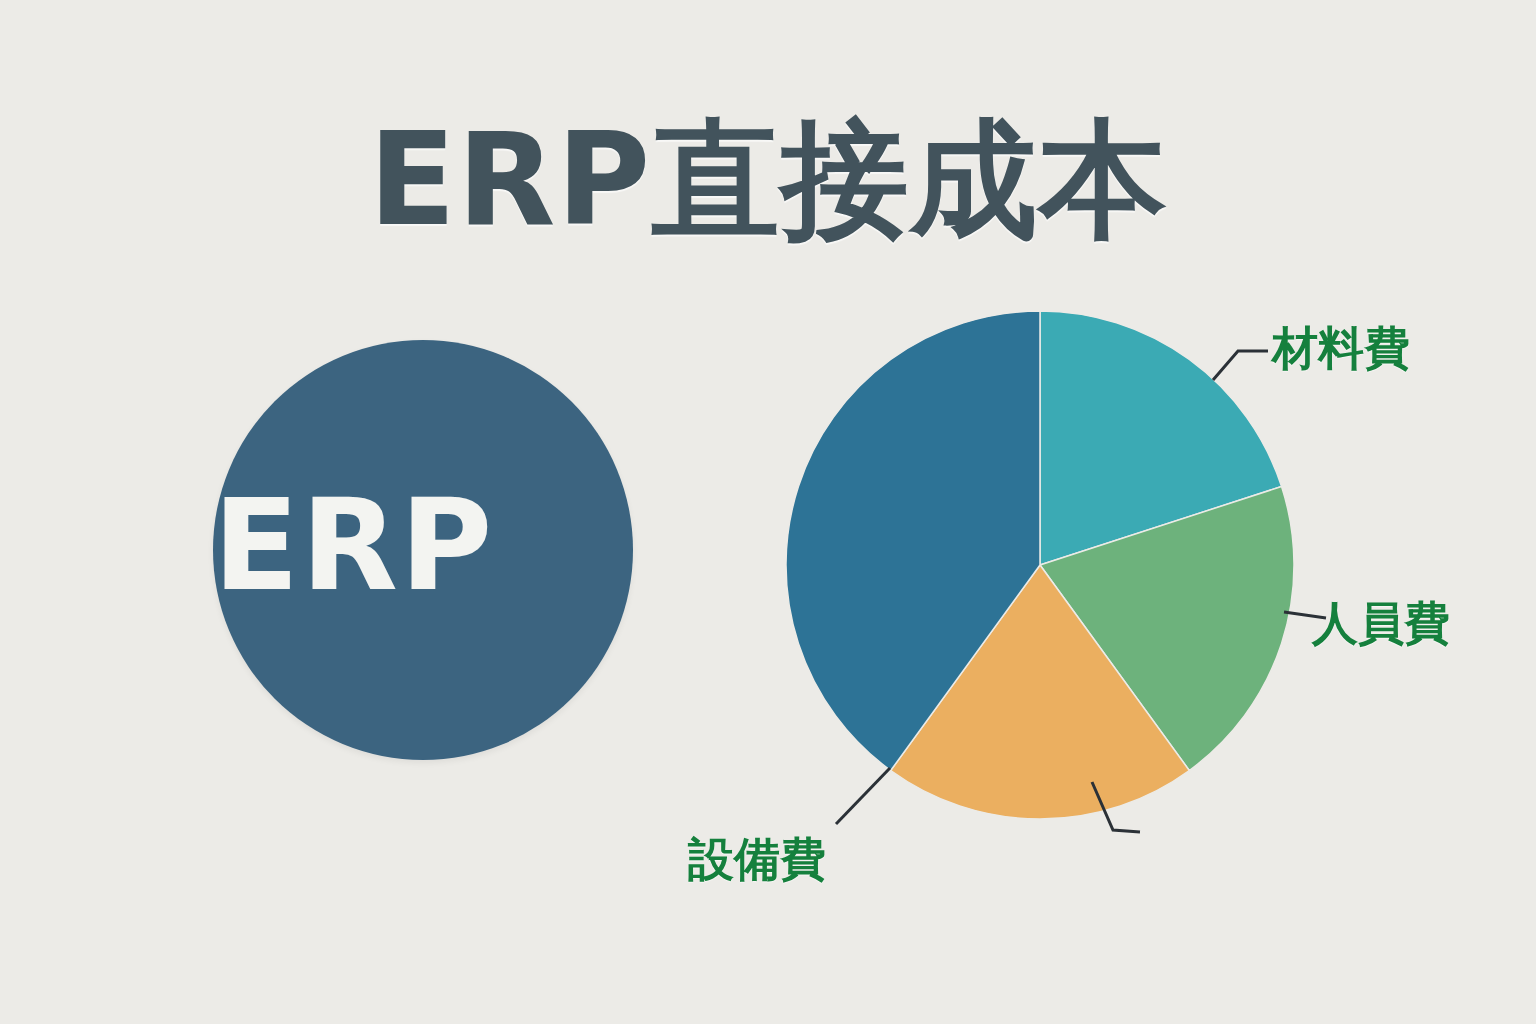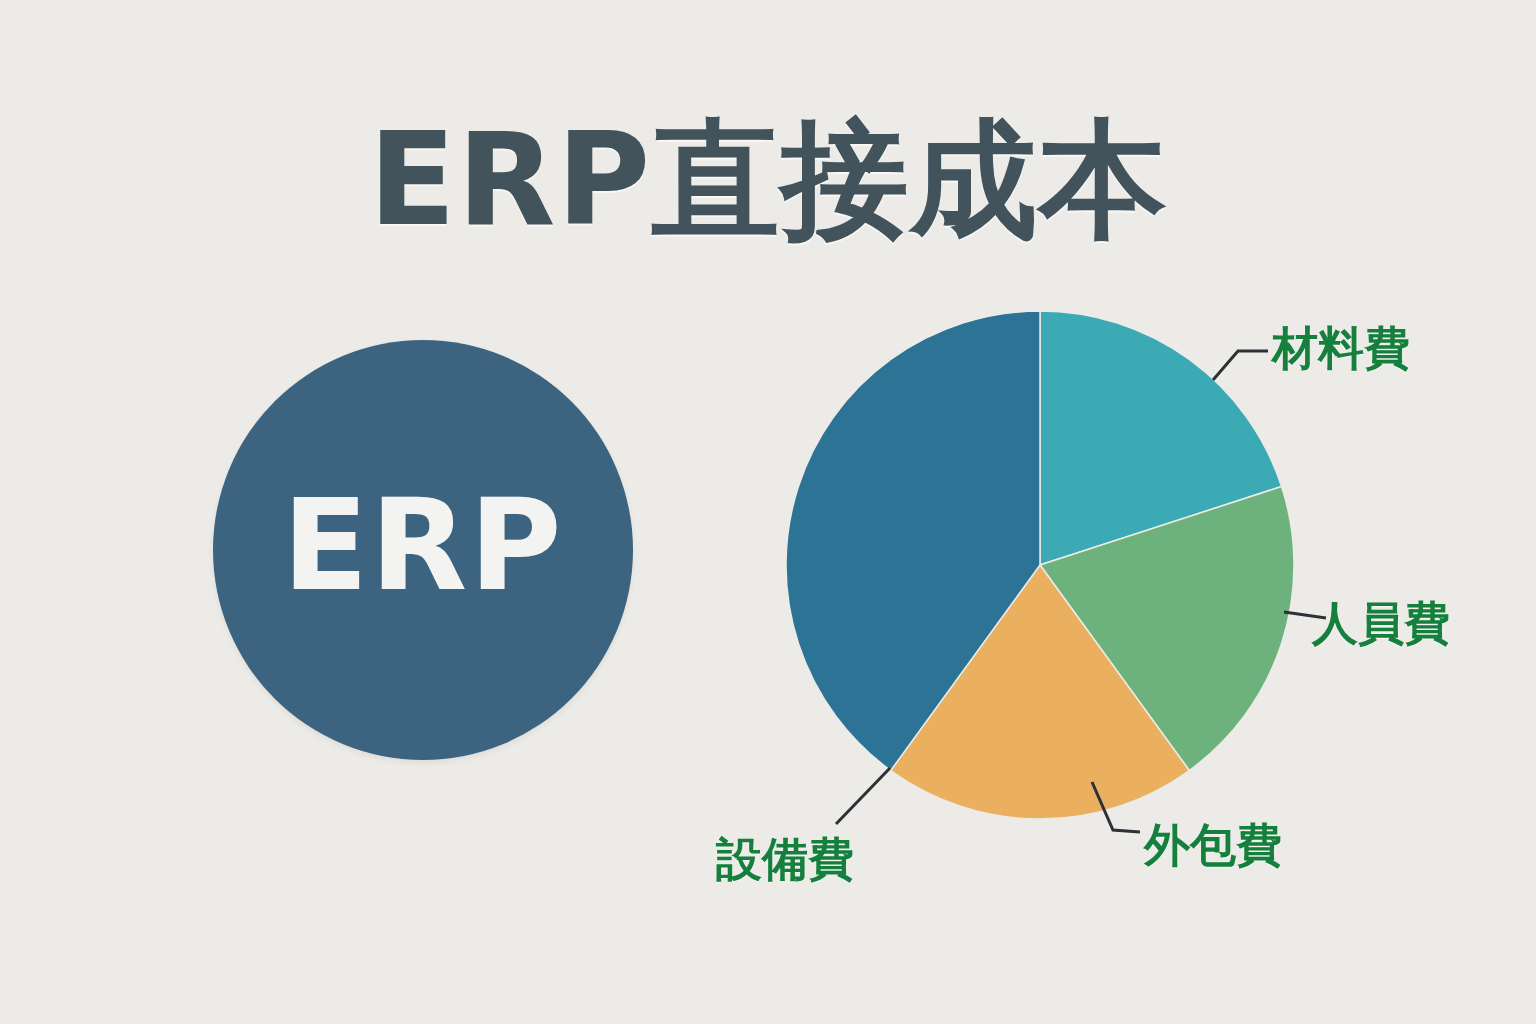--- a/index.html
+++ b/index.html
@@ -43,21 +43,21 @@
   .erp-badge {
     position: absolute;
     left: 213px;
     top: 340px;
     width: 420px;
     height: 420px;
     border-radius: 50%;
     background: #3c6480;
     display: flex;
     align-items: center;
-    justify-content: center;
+    justify-content: flex-start;
     box-shadow: 0 3px 6px rgba(0,0,0,0.06);
   }
   .erp-badge-label {
     font-size: 126px;
     font-weight: 700;
     color: #f3f4f1;
     letter-spacing: 2px;
     line-height: 1;
     transform: translateY(-4px);
   }
@@ -82,21 +82,21 @@
     font-size: 46px;
     font-weight: 700;
     color: #15803d;
     white-space: nowrap;
     line-height: 1;
     text-shadow: 0 1px 1px rgba(255,255,255,0.6);
   }
   .lbl-material { left: 1272px; top: 325px; }
   .lbl-personnel { left: 1312px; top: 600px; }
   .lbl-outsourcing { left: 1144px; top: 822px; }
-  .lbl-equipment { left: 716px; top: 836px; }
+  .lbl-equipment { left: 688px; top: 836px; }
 </style>
 </head>
 <body style="background: rgb(236, 235, 231);">
 
 <div id="canvas">
 
   <div class="title">ERP直接成本</div>
 
   <div class="erp-badge" style="background: rgb(60, 100, 128);">
     <span class="erp-badge-label" style="color: rgb(243, 244, 241);">ERP</span>
@@ -117,17 +117,16 @@
     <polyline id="leader-material" points="1213,380 1238,351 1268,351" fill="none" stroke="#2b3137" stroke-width="3"></polyline>
     <polyline id="leader-personnel" points="1284,612 1326,618" fill="none" stroke="#2b3137" stroke-width="3"></polyline>
     <polyline id="leader-outsourcing" points="1092,782 1113,830 1140,832" fill="none" stroke="#2b3137" stroke-width="3"></polyline>
     <polyline id="leader-equipment" points="890,768 836,824" fill="none" stroke="#2b3137" stroke-width="3"></polyline>
   </svg>
 
   <div class="callout-label lbl-material">材料費</div>
 
   <div class="callout-label lbl-personnel">人員費</div>
 
-  <div class="callout-label lbl-outsourcing">外包費</div>
 
   <div class="callout-label lbl-equipment">設備費</div>
 
 </div>
 
 </body></html>

